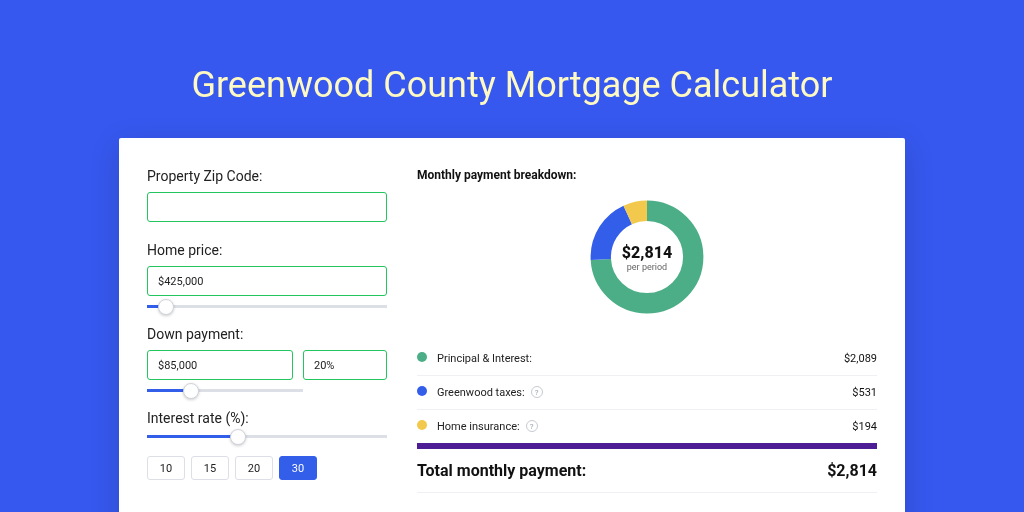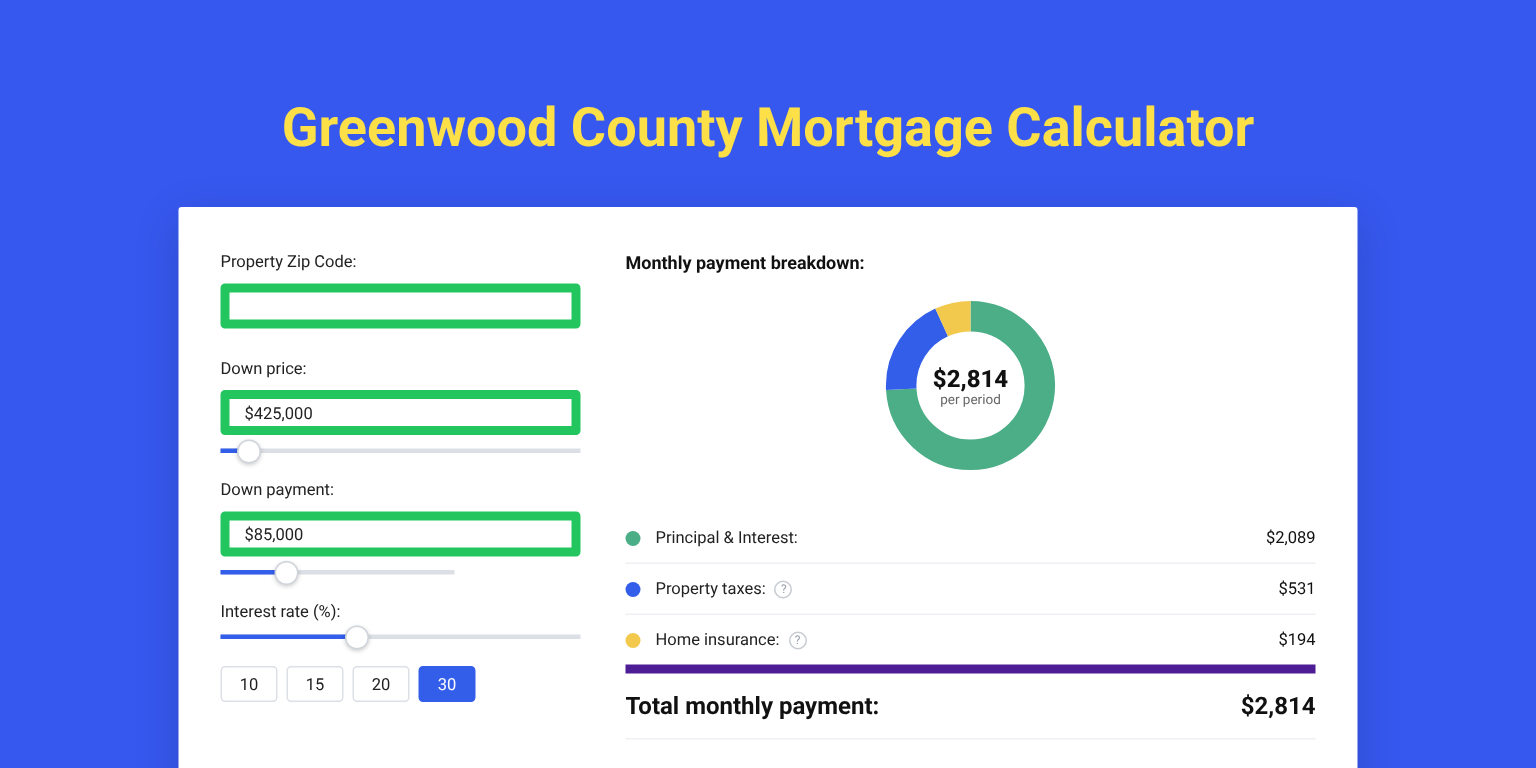--- a/index.html
+++ b/index.html
@@ -1,43 +1,43 @@
 <!DOCTYPE html>
 <html><head>
 <meta charset="utf-8">
 <style>
 *{box-sizing:border-box;margin:0;padding:0;font-family:-apple-system,BlinkMacSystemFont,"Segoe UI",Roboto,Arial,sans-serif}
 body{width:1024px;height:512px;overflow:hidden;background:#3658EE}
 .hero{padding-top:64px;text-align:center}
-.hero h1{color:#fde047;font-size:36px;font-weight:700}
+.hero h1{color:#fef9c3;font-size:36px;font-weight:400}
 .card{width:786px;margin:32px auto 0;background:#fff;border-radius:2px 2px 0 0;box-shadow:0 8px 30px rgba(0,0,0,.15);padding:30px 28px 0;display:flex;gap:30px;height:400px;overflow:hidden}
 .left{width:240px;flex-shrink:0}
 .right{flex:1}
-.label{font-size:11px;color:#222;margin-bottom:8px}
-.input{width:100%;height:30px;border:6px solid #22c55e;border-radius:3px;padding:0 10px;font-size:11px;color:#222}
+.label{font-size:14px;color:#222;margin-bottom:8px}
+.input{width:100%;height:30px;border:1px solid #22c55e;border-radius:3px;padding:0 10px;font-size:11px;color:#222}
 .field{margin-bottom:30px;position:relative}
 .field-sm{margin-bottom:20px}
 .slider-wrap{position:absolute;left:0;right:0;bottom:-12px}
 .slider-track{height:3px;background:#dcdfe6;position:relative}
 .slider-fill{position:absolute;left:0;top:0;height:3px;background:#335EEA}
 .slider-thumb{position:absolute;top:50%;width:16px;height:16px;border-radius:50%;background:#fff;border:1px solid #d0d4db;box-shadow:0 1px 3px rgba(0,0,0,.2);transform:translate(-50%,-50%)}
 .row{display:flex;gap:10px}
 .row .input:first-child{flex:2}
 .row .input:last-child{flex:1}
 .period-row{display:flex;gap:6px}
 .period-btn{width:38px;height:24px;border:1px solid #dcdfe6;border-radius:3px;background:#fff;font-size:11px;color:#222;display:flex;align-items:center;justify-content:center;cursor:pointer}
 .period-btn.active{background:#335EEA;color:#fff;border-color:#335EEA}
 .section-title{font-size:12px;font-weight:700;color:#111;margin-bottom:14px}
 .donut-area{display:flex;justify-content:center;margin-bottom:24px}
 .donut{position:relative;width:122px;height:122px}
 .donut svg{width:122px;height:122px;transform:rotate(-90deg)}
 .donut-center{position:absolute;inset:0;display:flex;flex-direction:column;align-items:center;justify-content:center}
 .donut-center .amount{font-size:16px;font-weight:800;color:#111}
 .donut-center .per{font-size:9px;color:#666}
-.line{display:flex;align-items:center;padding:10px 0;border-bottom:1px solid #eef0f3;font-size:11px}
+.line{display:flex;padding:10px 0;border-bottom:1px solid #eef0f3;font-size:11px}
 .line:last-of-type{border-bottom:6px solid #4c1d95}
 .dot{width:10px;height:10px;border-radius:50%;margin-right:10px;flex-shrink:0}
 .line-label{color:#222}
 .help{display:inline-flex;width:12px;height:12px;border:1px solid #c6cad1;border-radius:50%;font-size:8px;color:#9aa0a9;align-items:center;justify-content:center;margin-left:6px}
 .line-val{margin-left:auto;color:#111}
 .total{display:flex;padding:12px 0;font-size:16px;font-weight:700;color:#111;border-bottom:1px solid #eef0f3}
 .total .line-val{font-weight:700}
 .amort-title{font-size:12px;font-weight:700;color:#111;margin-top:22px;margin-bottom:12px}
 </style>
 </head>
@@ -49,34 +49,35 @@
 
 <div class="card">
   <div class="left">
 
     <div class="field field-sm">
       <div class="label">Property Zip Code:</div>
       <input class="input" value="" style="">
     </div>
 
     <div class="field">
-      <div class="label">Down price:</div>
+      <div class="label">Home price:</div>
       <input class="input" value="$425,000" style="">
       <div class="slider-wrap">
         <div class="slider-track">
             <div class="slider-fill" id="sf1" style="width: 8%;"></div>
             <div class="slider-thumb" id="st1" style="left: 8%;"></div>
           </div>
       </div>
     </div>
 
     <div class="field">
       <div class="label">Down payment:</div>
       <div class="row">
         <input class="input" value="$85,000" style="">
+        <input class="input" value="20%" style="">
       </div>
       <div class="slider-wrap" style="right:calc(33% + 5px)">
         <div class="slider-track">
             <div class="slider-fill" id="sf2" style="width: 28%;"></div>
             <div class="slider-thumb" id="st2" style="left: 28%;"></div>
           </div>
       </div>
     </div>
 
     <div class="field">
@@ -120,21 +121,21 @@
     </div>
 
     <div id="lines">
         <div class="line">
           <span class="dot" style="background: rgb(76, 174, 135);"></span>
           <span class="line-label">Principal &amp; Interest:</span>
           <span class="line-val">$2,089</span>
         </div>
         <div class="line">
           <span class="dot" style="background: rgb(51, 94, 234);"></span>
-          <span class="line-label">Property taxes:</span>
+          <span class="line-label">Greenwood taxes:</span>
           <span class="help">?</span>
           <span class="line-val">$531</span>
         </div>
         <div class="line">
           <span class="dot" style="background: rgb(242, 201, 76);"></span>
           <span class="line-label">Home insurance:</span>
           <span class="help">?</span>
           <span class="line-val">$194</span>
         </div>
       </div>

